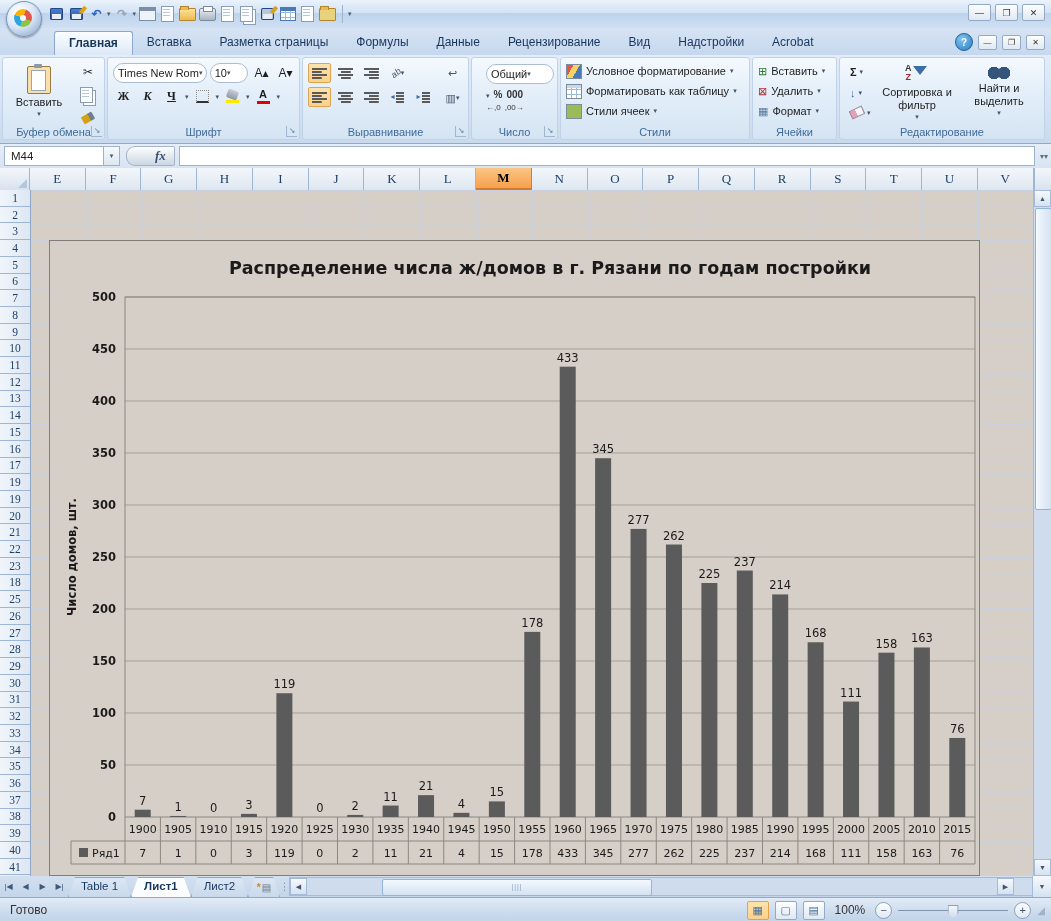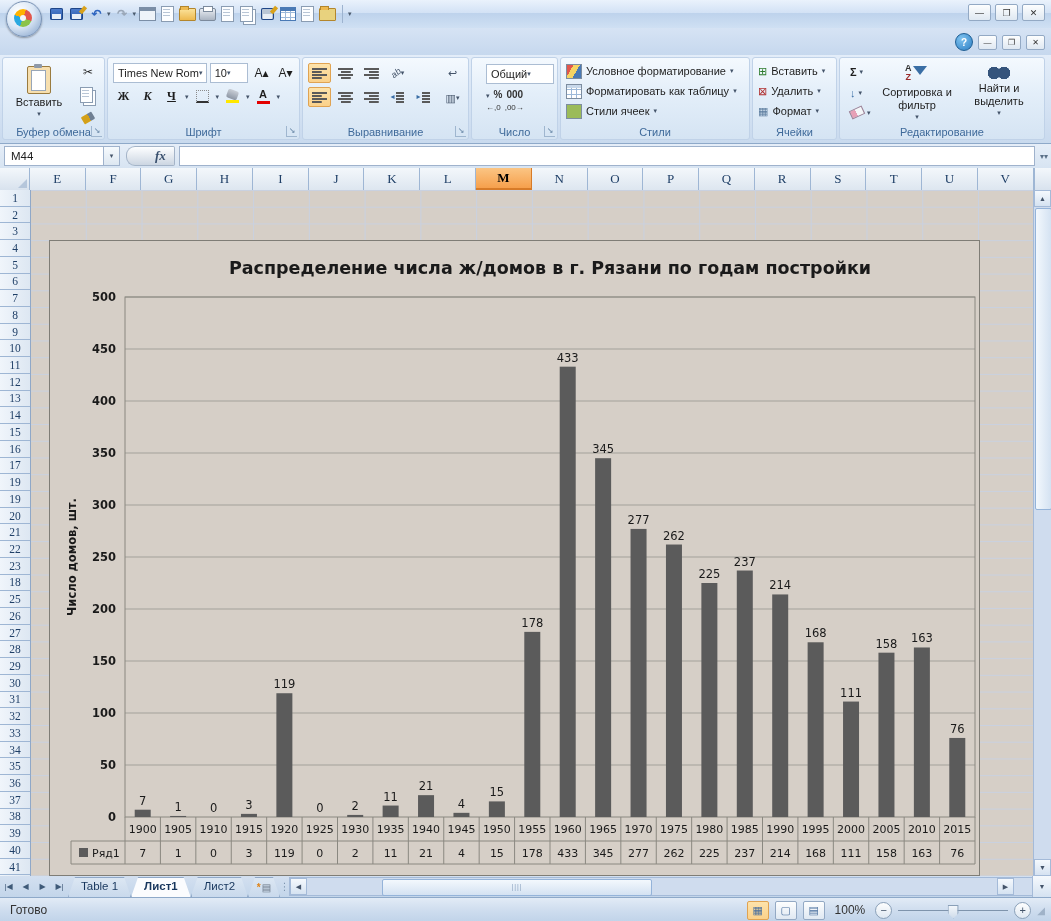--- a/index.html
+++ b/index.html
@@ -74,21 +74,21 @@
   #paste-btn{position:absolute;left:6px;top:5px;width:52px;height:60px;display:flex;flex-direction:column;align-items:center;
     font-size:11px;gap:2px;}
   .ico-clipboard{width:22px;height:26px;background:#f7dfae;border:1px solid #9a7b3f;border-radius:2px;position:relative;}
   .ico-clipboard::before{content:"";position:absolute;left:6px;top:-3px;width:8px;height:4px;background:#8e99a8;border-radius:1px;}
   .ico-clipboard::after{content:"";position:absolute;left:3px;top:3px;width:13px;height:19px;background:#fff;border:1px solid #98a6b8;}
   #clip-small{position:absolute;right:5px;top:4px;display:flex;flex-direction:column;gap:4px;align-items:center;}
   .ico-brush{width:12px;height:8px;background:linear-gradient(90deg,#d4a017 60%,#6f7f93 60%);transform:rotate(-30deg);border-radius:1px;}
   
   #g-font{width:193px;}
   .selbox{display:inline-flex;align-items:center;background:#fff;
-    border:1px solid #abbdd3;border-radius:0;height:18px;padding:0 2px 0 4px;font-size:11px;}
+    border:1px solid #abbdd3;border-radius:10px;height:18px;padding:0 2px 0 4px;font-size:11px;}
   .fontrow{display:flex;gap:3px;margin:2px 0 4px 2px;align-items:center;}
   .fbtn{min-width:15px;height:17px;display:inline-flex;align-items:center;justify-content:center;
     border:1px solid transparent;border-radius:2px;font-size:12px;padding:0 2px;}
   .fbtn b{font-family:"Liberation Serif",serif;}
   .color-ico{display:inline-flex;flex-direction:column;align-items:center;line-height:1;font-size:11px;font-weight:bold;}
   .color-bar{width:13px;height:3px;margin-top:1px;}
   .ico-borders{width:13px;height:13px;border:1px dotted #8a8a8a;border-bottom:2px solid #333;box-sizing:border-box;}
   .ico-bucket{width:11px;height:9px;background:linear-gradient(#c9ced6,#8d97a5);transform:rotate(20deg);border-radius:2px;}
   
   #g-align{width:167px;}
@@ -290,20 +290,31 @@
       <span class="app">- Microsoft Excel</span>
     </div>
     <div id="win-controls">
       <span class="winbtn">—</span>
       <span class="winbtn">❐</span>
       <span class="winbtn">✕</span>
     </div>
   </div>
 
   <div id="tabrow">
+    <div id="ribbon-tabs">
+        <div class="rtab active">Главная</div>
+        <div class="rtab">Вставка</div>
+        <div class="rtab">Разметка страницы</div>
+        <div class="rtab">Формулы</div>
+        <div class="rtab">Данные</div>
+        <div class="rtab">Рецензирование</div>
+        <div class="rtab">Вид</div>
+        <div class="rtab">Надстройки</div>
+        <div class="rtab">Acrobat</div>
+      </div>
     <div id="tabrow-right">
       <span id="help-btn">?</span>
       <span class="winbtn small">—</span>
       <span class="winbtn small">❐</span>
       <span class="winbtn small">✕</span>
     </div>
   </div>
 
   <div id="ribbon">
 

